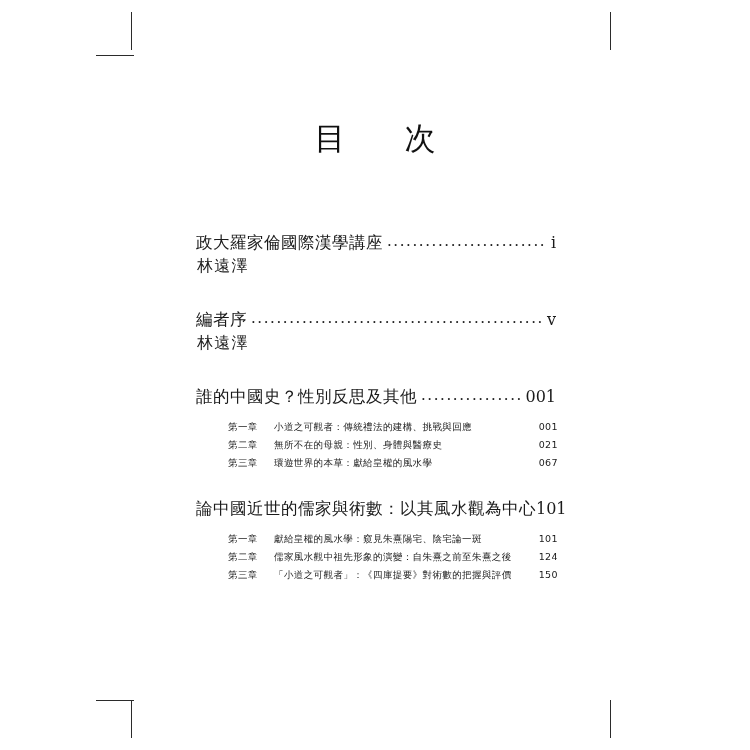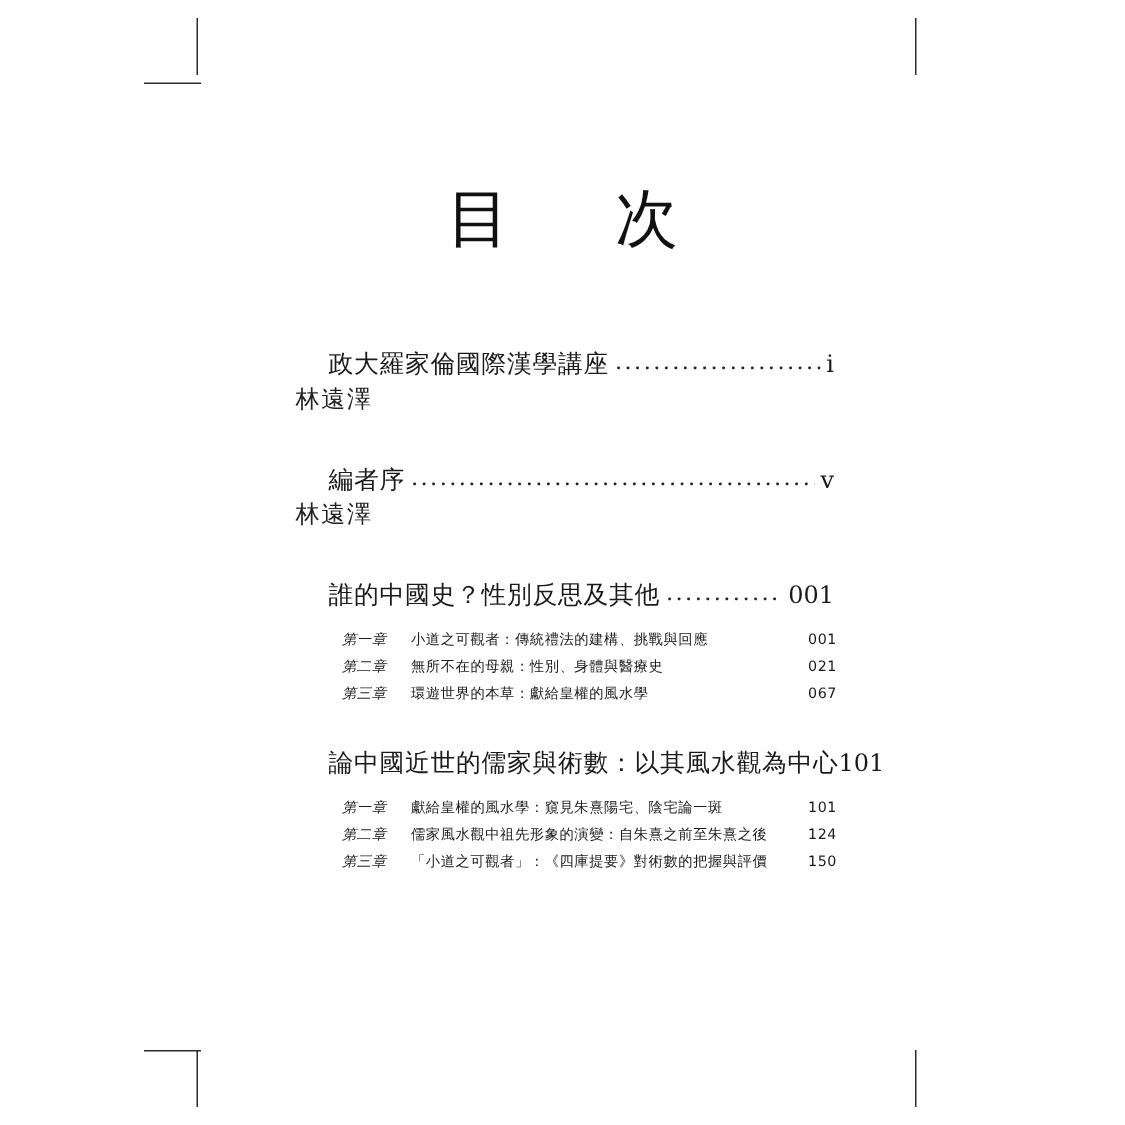--- a/index.html
+++ b/index.html
@@ -31,21 +31,21 @@
     width: 750px;
     height: 750px;
   }
 
   .title {
     position: absolute;
     top: 118px;
     left: 0;
     width: 750px;
     text-align: center;
-    font-size: 42px;
+    font-size: 31px;
     letter-spacing: 14px;
     text-indent: 14px;
     font-family: "DejaVu Serif", "Liberation Serif", serif;
     color: #111;
   }
 
   .toc {
     position: absolute;
     top: 232px;
     left: 196px;
@@ -59,21 +59,20 @@
   .entry-line {
     display: flex;
     align-items: baseline;
     font-size: 16.5px;
     white-space: nowrap;
     font-family: "DejaVu Serif", "Liberation Serif", serif;
   }
   .entry-line .txt {
     flex: 0 0 auto;
     letter-spacing: 0.5px;
-    margin-left: 23px;
   }
   .entry-line .dots {
     flex: 1 1 auto;
     overflow: hidden;
     white-space: nowrap;
     margin: 0 4px;
     font-size: 15px;
     color: #222;
     letter-spacing: 1.6px;
     position: relative;
@@ -105,21 +104,20 @@
     display: flex;
     align-items: baseline;
     font-size: 9.5px;
     line-height: 18px;
     letter-spacing: 0.4px;
     font-family: "DejaVu Sans", "Liberation Sans", sans-serif;
     color: #1a1a1a;
   }
   .chapter-row .ch-no {
     flex: 0 0 46px;
-    font-style: italic;
   }
   .chapter-row .ch-title {
     flex: 0 0 auto;
   }
   .chapter-row .ch-gap {
     flex: 1 1 auto;
   }
   .chapter-row .ch-pg {
     flex: 0 0 auto;
     text-align: right;

